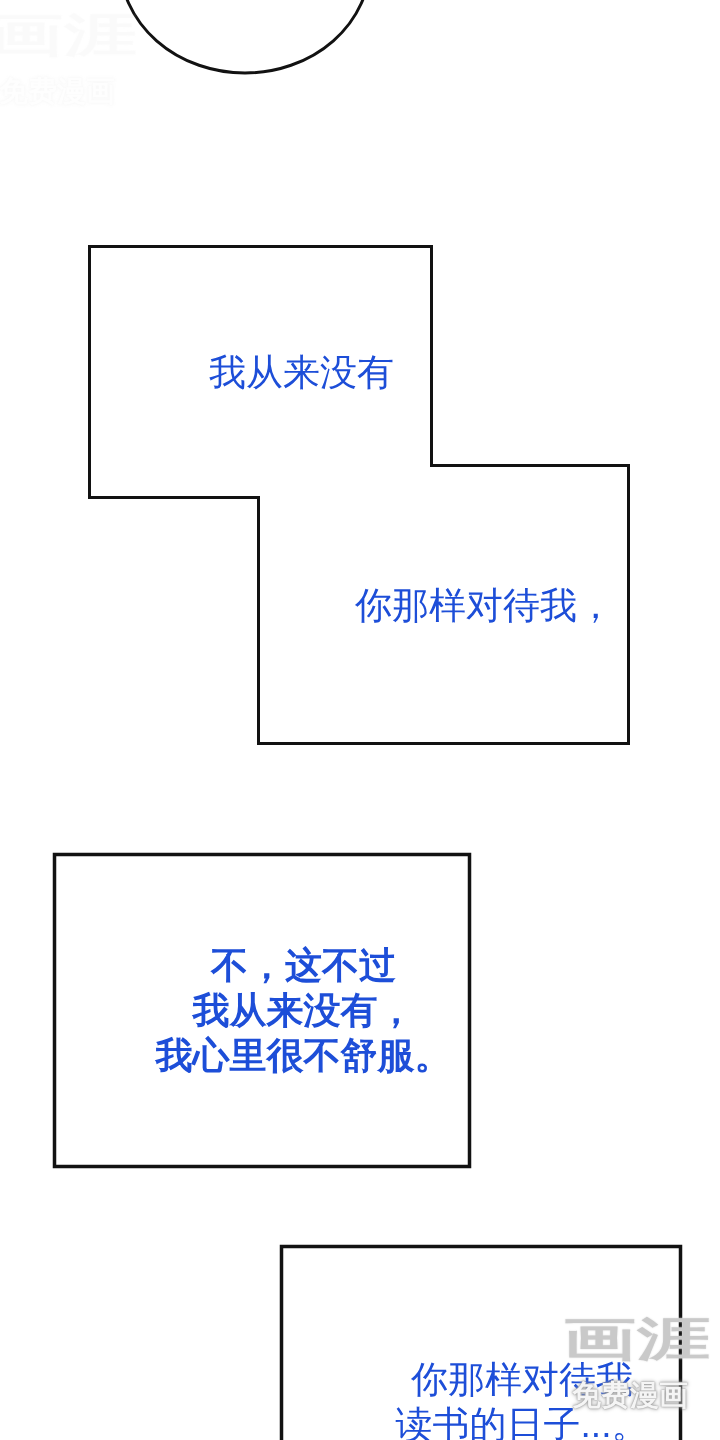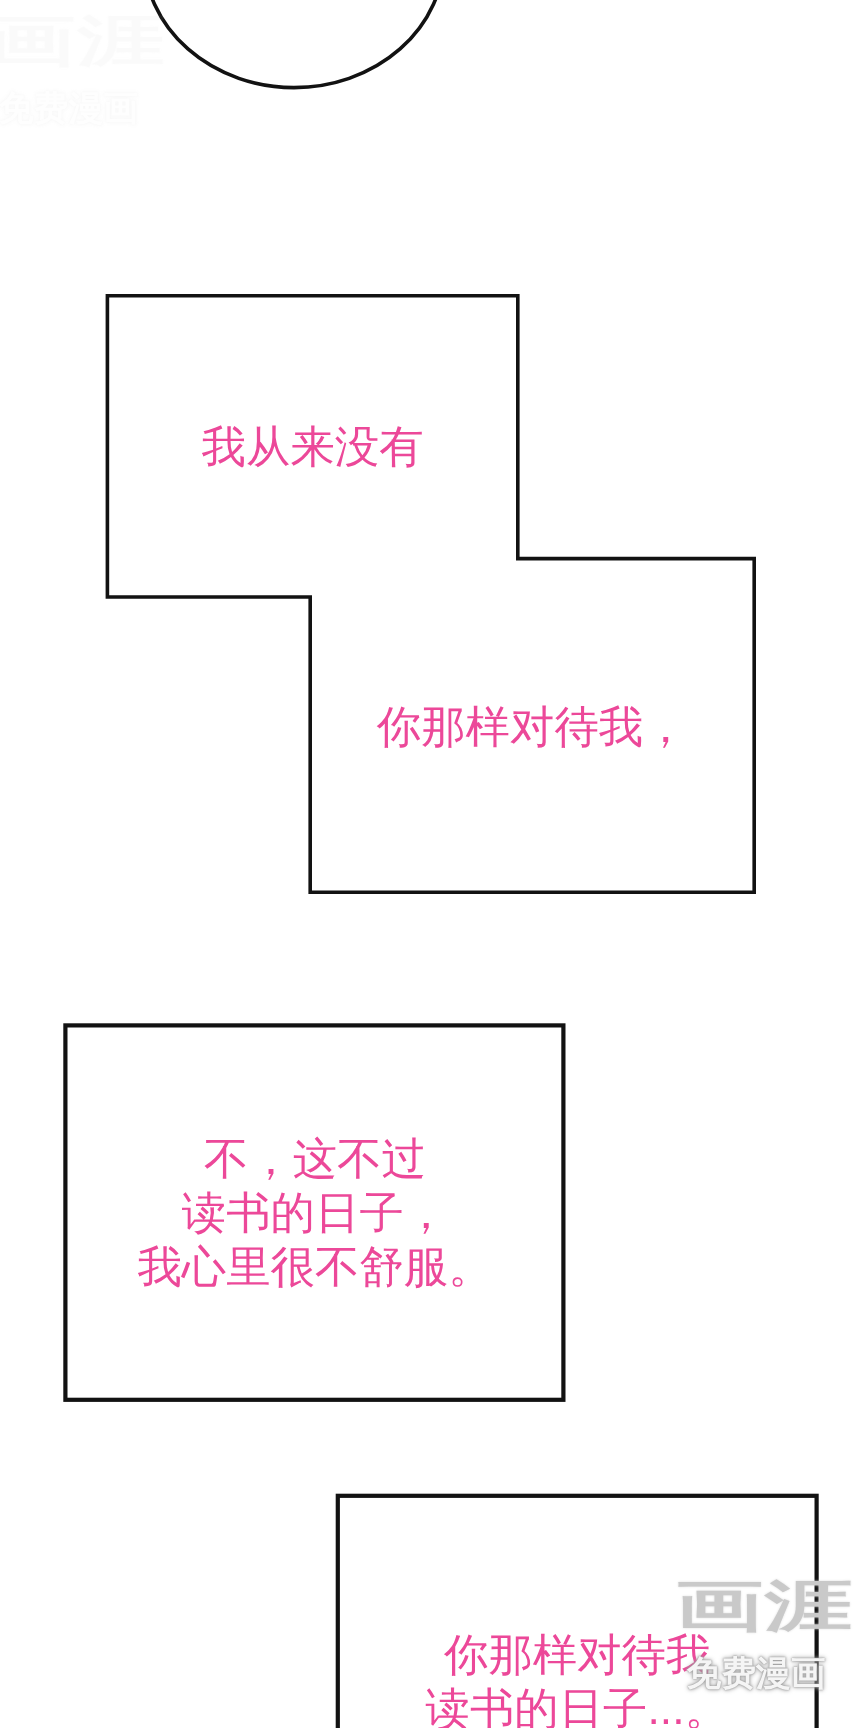--- a/index.html
+++ b/index.html
@@ -26,31 +26,32 @@
     width: 720px;
     height: 1440px;
   }
   .caption-text {
     position: absolute;
     display: flex;
     flex-direction: column;
     justify-content: center;
     align-items: center;
     text-align: center;
-    color: #ec4899;
+    color: #1d4ed8;
     font-size: 37px;
     line-height: 45px;
     font-weight: 500;
     letter-spacing: 0px;
     white-space: nowrap;
     z-index: 2;
+    padding-left: 41px;
   }
   #caption-1 { left: 89px;  top: 246px;  width: 343px; height: 252px; }
   #caption-2 { left: 258px; top: 466px;  width: 371px; height: 278px; }
-  #caption-3 { left: 54px;  top: 854px;  width: 417px; height: 313px; }
+  #caption-3 { left: 54px;  top: 854px;  width: 417px; height: 313px; font-weight: bold; }
   #caption-4 { left: 281px; top: 1246px; width: 400px; height: 312px; }
 
   .watermark {
     position: absolute;
     z-index: 5;
     pointer-events: none;
   }
   #watermark-main { left: 563px; top: 1316px; width: 160px; }
   #watermark-ghost { left: -10px; top: 12px; width: 160px; opacity: 0.07; }
   .wm-logo {
@@ -94,21 +95,21 @@
   <div id="caption-1" class="caption-text">
     <div>我从来没有</div>
   </div>
 
   <div id="caption-2" class="caption-text">
     <div>你那样对待我，</div>
   </div>
 
   <div id="caption-3" class="caption-text">
     <div>不，这不过</div>
-    <div>读书的日子，</div>
+    <div>我从来没有，</div>
     <div>我心里很不舒服。</div>
   </div>
 
   <div id="caption-4" class="caption-text">
     <div>你那样对待我</div>
     <div>读书的日子...。</div>
   </div>
 
   <div id="watermark-main" class="watermark">
     <div class="wm-logo">画涯</div>

